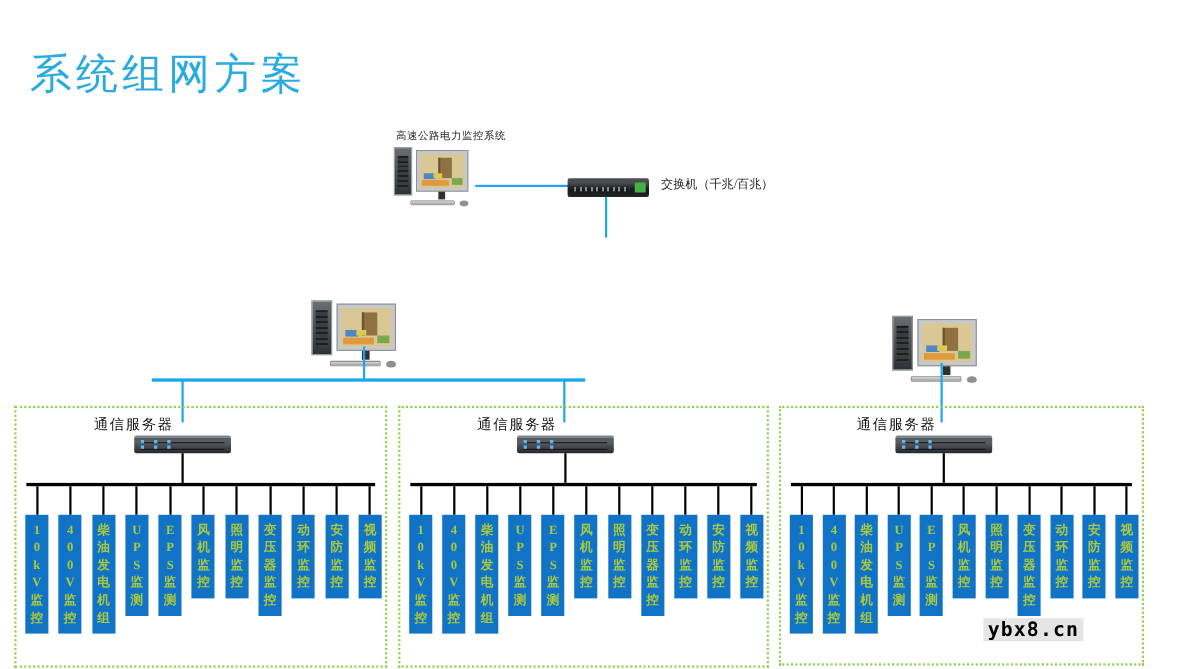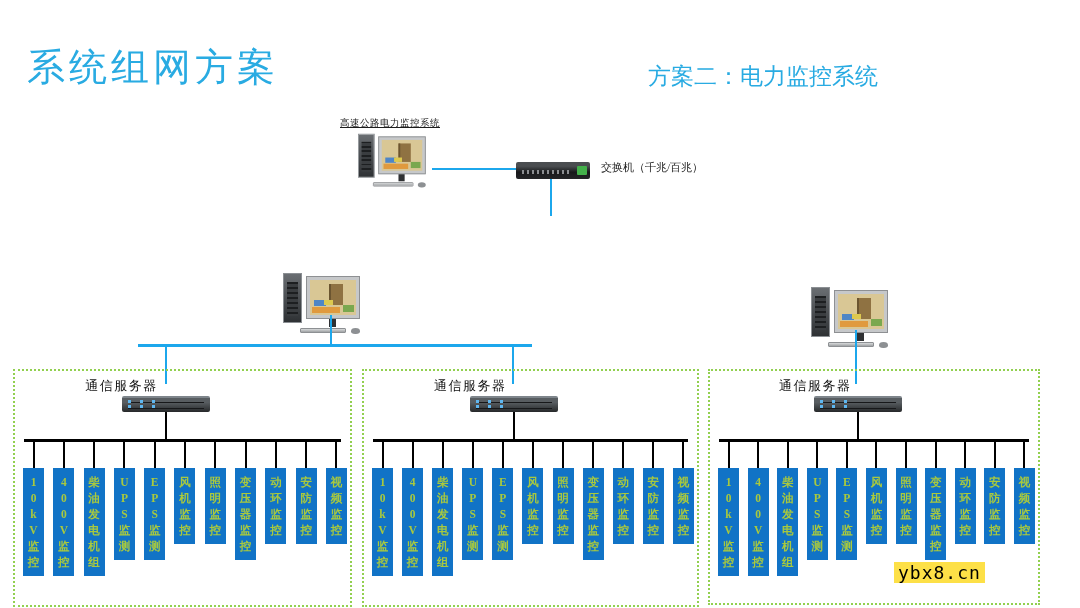--- a/index.html
+++ b/index.html
@@ -21,21 +21,21 @@
   .title{
     left:27px;top:42px;font-size:38px;letter-spacing:4px;
     color:var(--accent-text);font-weight:400;
   }
   .subtitle{
     left:648px;top:62px;font-size:23px;line-height:30px;color:var(--accent-text);
     display:flex;flex-direction:column;
   }
   .subtitle .sub2{margin-left:152px;}
   
-  .ws-label{left:340px;top:117px;font-size:9.5px;color:#1c1c1c;letter-spacing:.5px;text-decoration:underline;}
+  .ws-label{left:360px;top:117px;font-size:9.5px;color:#1c1c1c;letter-spacing:.5px;}
   .switch-label{left:601px;top:160px;font-size:11px;color:#1c1c1c;}
   .grp-label{left:21%;top:6px;font-size:13px;color:#111;letter-spacing:1.5px;}
   
   .hline,.vline{background:var(--connector-blue);}
   .hline{height:2px;}
   .vline{width:2px;}
   .hbus{left:138px;top:344px;width:394px;height:3px;background:var(--connector-blue);}
   
   .ellipse{
     left:202px;top:215px;width:676px;height:49px;border-radius:50%;
@@ -77,30 +77,29 @@
   .grp-stem{position:absolute;left:45%;top:41px;width:2px;height:27px;background:#000;transform:translateX(-50%);}
   .grp-bus{position:absolute;left:9px;right:9px;top:68px;height:3px;background:#000;}
   .grp-bars{position:absolute;left:8px;right:3px;top:71px;display:flex;justify-content:space-between;}
   .bar-item{display:flex;flex-direction:column;align-items:center;width:21px;}
   .bar-stub{width:2px;height:26px;background:#000;}
   .device-bar{width:21px;background:var(--device-bar-blue);color:var(--device-bar-text);
     display:flex;flex-direction:column;align-items:center;padding:6px 0;}
   .device-bar span{font-size:11.5px;line-height:16px;font-weight:bold;}
   
   .watermark{left:894px;top:562px;font-family:"DejaVu Sans Mono",monospace;
-    font-weight:normal;font-size:18px;color:#000;background:#fde047;padding:0 4px;letter-spacing:1px;}
+    font-weight:bold;font-size:18px;color:#000;background:#e5e5e5;padding:0 4px;letter-spacing:1px;}
 </style>
 </head>
 <body>
 
 <div class="slide">
 
   <div class="abs title">系统组网方案</div>
   <div class="abs subtitle">
-    <span>方案二：电力监控系统</span>
   </div>
 
   <div class="abs ws-label">高速公路电力监控系统</div>
   <div class="abs computer" id="comp-top" style="left:358px;top:132px;transform:scale(.88);transform-origin:top left;">
       <div class="tower">
         <div class="vent"></div>
       </div>
       <div class="monitor">
         <div class="screen">
           <div class="b1"></div>

